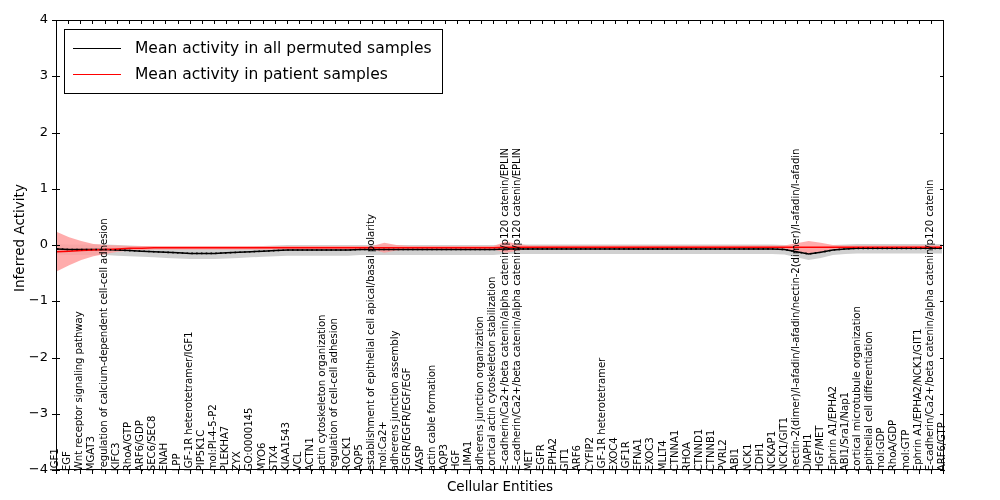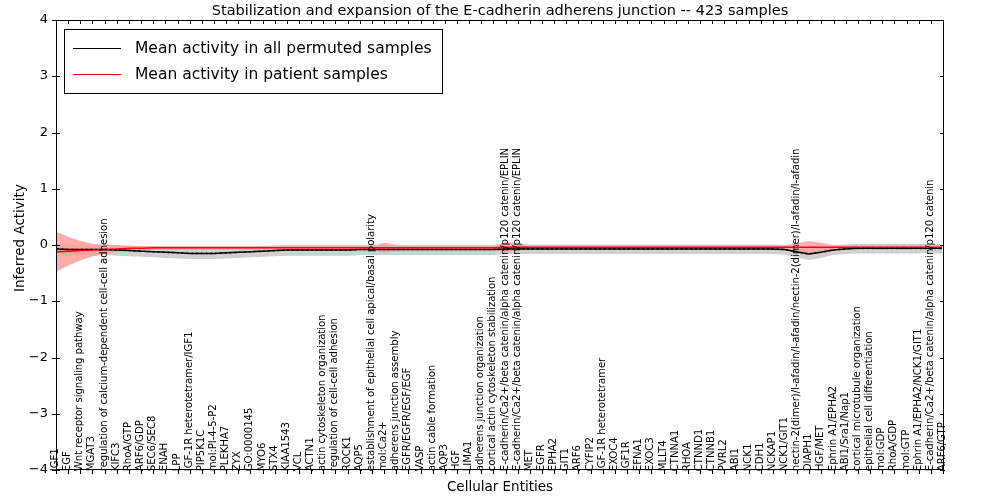--- a/index.html
+++ b/index.html
@@ -57,21 +57,20 @@
   }
   .lgrow{display:flex;align-items:center;height:26px;}
   .lgline{width:48px;height:0;border-top-width:1.6px;border-top-style:solid;margin-right:14px;}
   .lgtext{font-size:15.5px;white-space:nowrap;color:#000;}
 </style>
 </head>
 <body>
 
 <div id="root">
 
-  <div id="title">Stabilization and expansion of the E-cadherin adherens junction -- 423 samples</div>
 
   <div id="plot">
     <div id="plotclip">
       <svg id="datasvg" viewBox="0 0 888 450" preserveAspectRatio="none">
           <polygon points="0.00,223.88 12.15,224.44 24.30,224.44 36.45,224.44 48.60,224.44 60.75,225.00 72.90,225.56 85.05,226.12 97.21,226.69 109.36,227.25 121.51,227.81 133.66,228.37 145.81,228.37 157.96,228.37 170.11,227.81 182.26,227.25 194.41,226.69 206.56,226.12 218.71,225.56 230.86,225.00 243.01,225.00 255.16,225.00 267.32,225.00 279.47,225.00 291.62,225.00 303.77,225.00 315.92,225.00 328.07,225.00 340.22,225.00 352.37,225.00 364.52,225.00 376.67,225.00 388.82,225.00 400.97,225.00 413.12,225.00 425.27,225.00 437.42,225.00 449.58,224.44 461.73,224.44 473.88,224.44 486.03,224.44 498.18,224.44 510.33,224.44 522.48,224.44 534.63,224.44 546.78,224.44 558.93,224.44 571.08,224.44 583.23,224.44 595.38,224.44 607.53,224.44 619.68,224.44 631.84,224.44 643.99,224.44 656.14,224.44 668.29,224.44 680.44,224.44 692.59,224.44 704.74,224.44 716.89,224.44 729.04,225.00 741.19,226.69 753.34,228.37 765.49,227.25 777.64,225.00 789.79,224.44 801.95,223.88 814.10,223.88 826.25,223.88 838.40,223.88 850.55,223.88 862.70,223.88 874.85,223.88 887.00,223.88 887.00,233.44 874.85,233.44 862.70,233.44 850.55,233.44 838.40,233.44 826.25,233.44 814.10,233.44 801.95,233.44 789.79,234.00 777.64,235.12 765.49,237.94 753.34,240.19 741.19,237.38 729.04,234.56 716.89,234.00 704.74,234.00 692.59,234.00 680.44,234.00 668.29,234.00 656.14,234.00 643.99,234.00 631.84,234.00 619.68,234.00 607.53,234.00 595.38,234.00 583.23,234.00 571.08,234.00 558.93,234.00 546.78,234.00 534.63,234.00 522.48,234.00 510.33,234.00 498.18,234.00 486.03,234.00 473.88,234.00 461.73,234.00 449.58,234.00 437.42,235.12 425.27,235.12 413.12,235.12 400.97,235.12 388.82,235.12 376.67,235.12 364.52,235.12 352.37,235.12 340.22,235.12 328.07,235.12 315.92,235.12 303.77,235.12 291.62,235.69 279.47,235.69 267.32,235.69 255.16,235.69 243.01,235.69 230.86,235.69 218.71,236.25 206.56,236.81 194.41,237.38 182.26,237.94 170.11,238.50 157.96,239.06 145.81,239.06 133.66,239.06 121.51,238.50 109.36,237.94 97.21,237.38 85.05,236.81 72.90,236.25 60.75,235.69 48.60,235.12 36.45,235.12 24.30,235.12 12.15,235.12 0.00,234.56" fill="#c8c8c8" fill-opacity="0.85" stroke="none"></polygon>
           <polygon points="0.00,212.06 12.15,217.13 24.30,221.06 36.45,223.88 48.60,225.00 60.75,225.56 72.90,226.12 85.05,226.12 97.21,226.12 109.36,226.12 121.51,226.12 133.66,226.12 145.81,226.12 157.96,226.12 170.11,226.12 182.26,226.12 194.41,226.12 206.56,226.12 218.71,226.12 230.86,226.12 243.01,226.12 255.16,226.12 267.32,226.12 279.47,226.12 291.62,226.12 303.77,226.12 315.92,226.12 328.07,222.75 340.22,225.00 352.37,226.12 364.52,226.12 376.67,226.12 388.82,226.12 400.97,226.12 413.12,226.12 425.27,226.12 437.42,226.12 449.58,221.63 461.73,223.88 473.88,225.56 486.03,225.56 498.18,225.56 510.33,225.56 522.48,225.56 534.63,225.56 546.78,225.56 558.93,225.56 571.08,225.56 583.23,225.56 595.38,225.56 607.53,225.56 619.68,225.56 631.84,225.56 643.99,225.56 656.14,225.56 668.29,225.56 680.44,225.56 692.59,225.56 704.74,225.56 716.89,225.56 729.04,225.56 741.19,223.31 753.34,221.06 765.49,222.75 777.64,225.00 789.79,225.56 801.95,225.56 814.10,225.56 826.25,225.56 838.40,225.56 850.55,225.56 862.70,225.56 874.85,225.56 887.00,225.56 887.00,228.94 874.85,228.94 862.70,228.94 850.55,228.94 838.40,228.94 826.25,228.94 814.10,228.94 801.95,228.94 789.79,228.94 777.64,229.50 765.49,231.75 753.34,233.44 741.19,231.19 729.04,228.94 716.89,228.94 704.74,228.94 692.59,228.94 680.44,228.94 668.29,228.94 656.14,228.94 643.99,228.94 631.84,228.94 619.68,228.94 607.53,228.94 595.38,228.94 583.23,228.94 571.08,228.94 558.93,228.94 546.78,228.94 534.63,228.94 522.48,228.94 510.33,228.94 498.18,228.94 486.03,228.94 473.88,228.94 461.73,230.62 449.58,232.87 437.42,229.50 425.27,229.50 413.12,229.50 400.97,229.50 388.82,229.50 376.67,229.50 364.52,229.50 352.37,229.50 340.22,230.62 328.07,232.87 315.92,229.50 303.77,229.50 291.62,229.50 279.47,229.50 267.32,229.50 255.16,229.50 243.01,229.50 230.86,229.50 218.71,229.50 206.56,229.50 194.41,229.50 182.26,229.50 170.11,229.50 157.96,229.50 145.81,229.50 133.66,229.50 121.51,229.50 109.36,229.50 97.21,229.50 85.05,230.06 72.90,230.62 60.75,231.75 48.60,234.00 36.45,236.25 24.30,240.19 12.15,245.25 0.00,251.44" fill="#ff9d9d" fill-opacity="0.85" stroke="none"></polygon>
           <polyline points="0.00,228.94 12.15,229.50 24.30,229.50 36.45,229.50 48.60,229.50 60.75,230.06 72.90,230.62 85.05,231.19 97.21,231.75 109.36,232.31 121.51,232.87 133.66,233.44 145.81,233.44 157.96,233.44 170.11,232.87 182.26,232.31 194.41,231.75 206.56,231.19 218.71,230.62 230.86,230.06 243.01,230.06 255.16,230.06 267.32,230.06 279.47,230.06 291.62,230.06 303.77,229.50 315.92,229.50 328.07,229.50 340.22,229.50 352.37,229.50 364.52,229.50 376.67,229.50 388.82,229.50 400.97,229.50 413.12,229.50 425.27,229.50 437.42,229.50 449.58,228.94 461.73,228.94 473.88,228.94 486.03,228.94 498.18,228.94 510.33,228.94 522.48,228.94 534.63,228.94 546.78,228.94 558.93,228.94 571.08,228.94 583.23,228.94 595.38,228.94 607.53,228.94 619.68,228.94 631.84,228.94 643.99,228.94 656.14,228.94 668.29,228.94 680.44,228.94 692.59,228.94 704.74,228.94 716.89,228.94 729.04,229.50 741.19,231.75 753.34,234.00 765.49,232.31 777.64,230.06 789.79,228.94 801.95,228.37 814.10,228.37 826.25,228.37 838.40,228.37 850.55,228.37 862.70,228.37 874.85,228.37 887.00,228.37" fill="none" stroke="#000000" stroke-width="1.5" vector-effect="non-scaling-stroke"></polyline>
           <polyline points="0.00,231.75 12.15,231.19 24.30,230.62 36.45,230.06 48.60,229.50 60.75,228.94 72.90,228.37 85.05,228.37 97.21,227.81 109.36,227.81 121.51,227.81 133.66,227.81 145.81,227.81 157.96,227.81 170.11,227.81 182.26,227.81 194.41,227.81 206.56,227.81 218.71,227.81 230.86,227.81 243.01,227.81 255.16,227.81 267.32,227.81 279.47,227.81 291.62,227.81 303.77,227.81 315.92,227.81 328.07,227.81 340.22,227.81 352.37,227.81 364.52,227.81 376.67,227.81 388.82,227.81 400.97,227.81 413.12,227.81 425.27,227.81 437.42,227.81 449.58,227.25 461.73,227.25 473.88,227.25 486.03,227.25 498.18,227.25 510.33,227.25 522.48,227.25 534.63,227.25 546.78,227.25 558.93,227.25 571.08,227.25 583.23,227.25 595.38,227.25 607.53,227.25 619.68,227.25 631.84,227.25 643.99,227.25 656.14,227.25 668.29,227.25 680.44,227.25 692.59,227.25 704.74,227.25 716.89,227.25 729.04,227.25 741.19,227.25 753.34,227.25 765.49,227.25 777.64,227.25 789.79,227.25 801.95,227.25 814.10,227.25 826.25,227.25 838.40,227.25 850.55,227.25 862.70,227.25 874.85,227.25 887.00,227.25" fill="none" stroke="#ff0000" stroke-width="1.5" vector-effect="non-scaling-stroke"></polyline>
           <polyline points="0.00,228.94 12.15,229.50 24.30,229.50 36.45,229.50 48.60,229.50 60.75,230.06 72.90,230.62 85.05,231.19 97.21,231.75 109.36,232.31 121.51,232.87 133.66,233.44 145.81,233.44 157.96,233.44 170.11,232.87 182.26,232.31 194.41,231.75 206.56,231.19 218.71,230.62 230.86,230.06 243.01,230.06 255.16,230.06 267.32,230.06 279.47,230.06 291.62,230.06 303.77,229.50 315.92,229.50 328.07,229.50 340.22,229.50 352.37,229.50 364.52,229.50 376.67,229.50 388.82,229.50 400.97,229.50 413.12,229.50 425.27,229.50 437.42,229.50 449.58,228.94 461.73,228.94 473.88,228.94 486.03,228.94 498.18,228.94 510.33,228.94 522.48,228.94 534.63,228.94 546.78,228.94 558.93,228.94 571.08,228.94 583.23,228.94 595.38,228.94 607.53,228.94 619.68,228.94 631.84,228.94 643.99,228.94 656.14,228.94 668.29,228.94 680.44,228.94 692.59,228.94 704.74,228.94 716.89,228.94 729.04,229.50 741.19,231.75 753.34,234.00 765.49,232.31 777.64,230.06 789.79,228.94 801.95,228.37 814.10,228.37 826.25,228.37 838.40,228.37 850.55,228.37 862.70,228.37 874.85,228.37 887.00,228.37" fill="none" stroke="#000" stroke-width="1.6" stroke-dasharray="1.6 3.2" vector-effect="non-scaling-stroke"></polyline>
         </svg>

